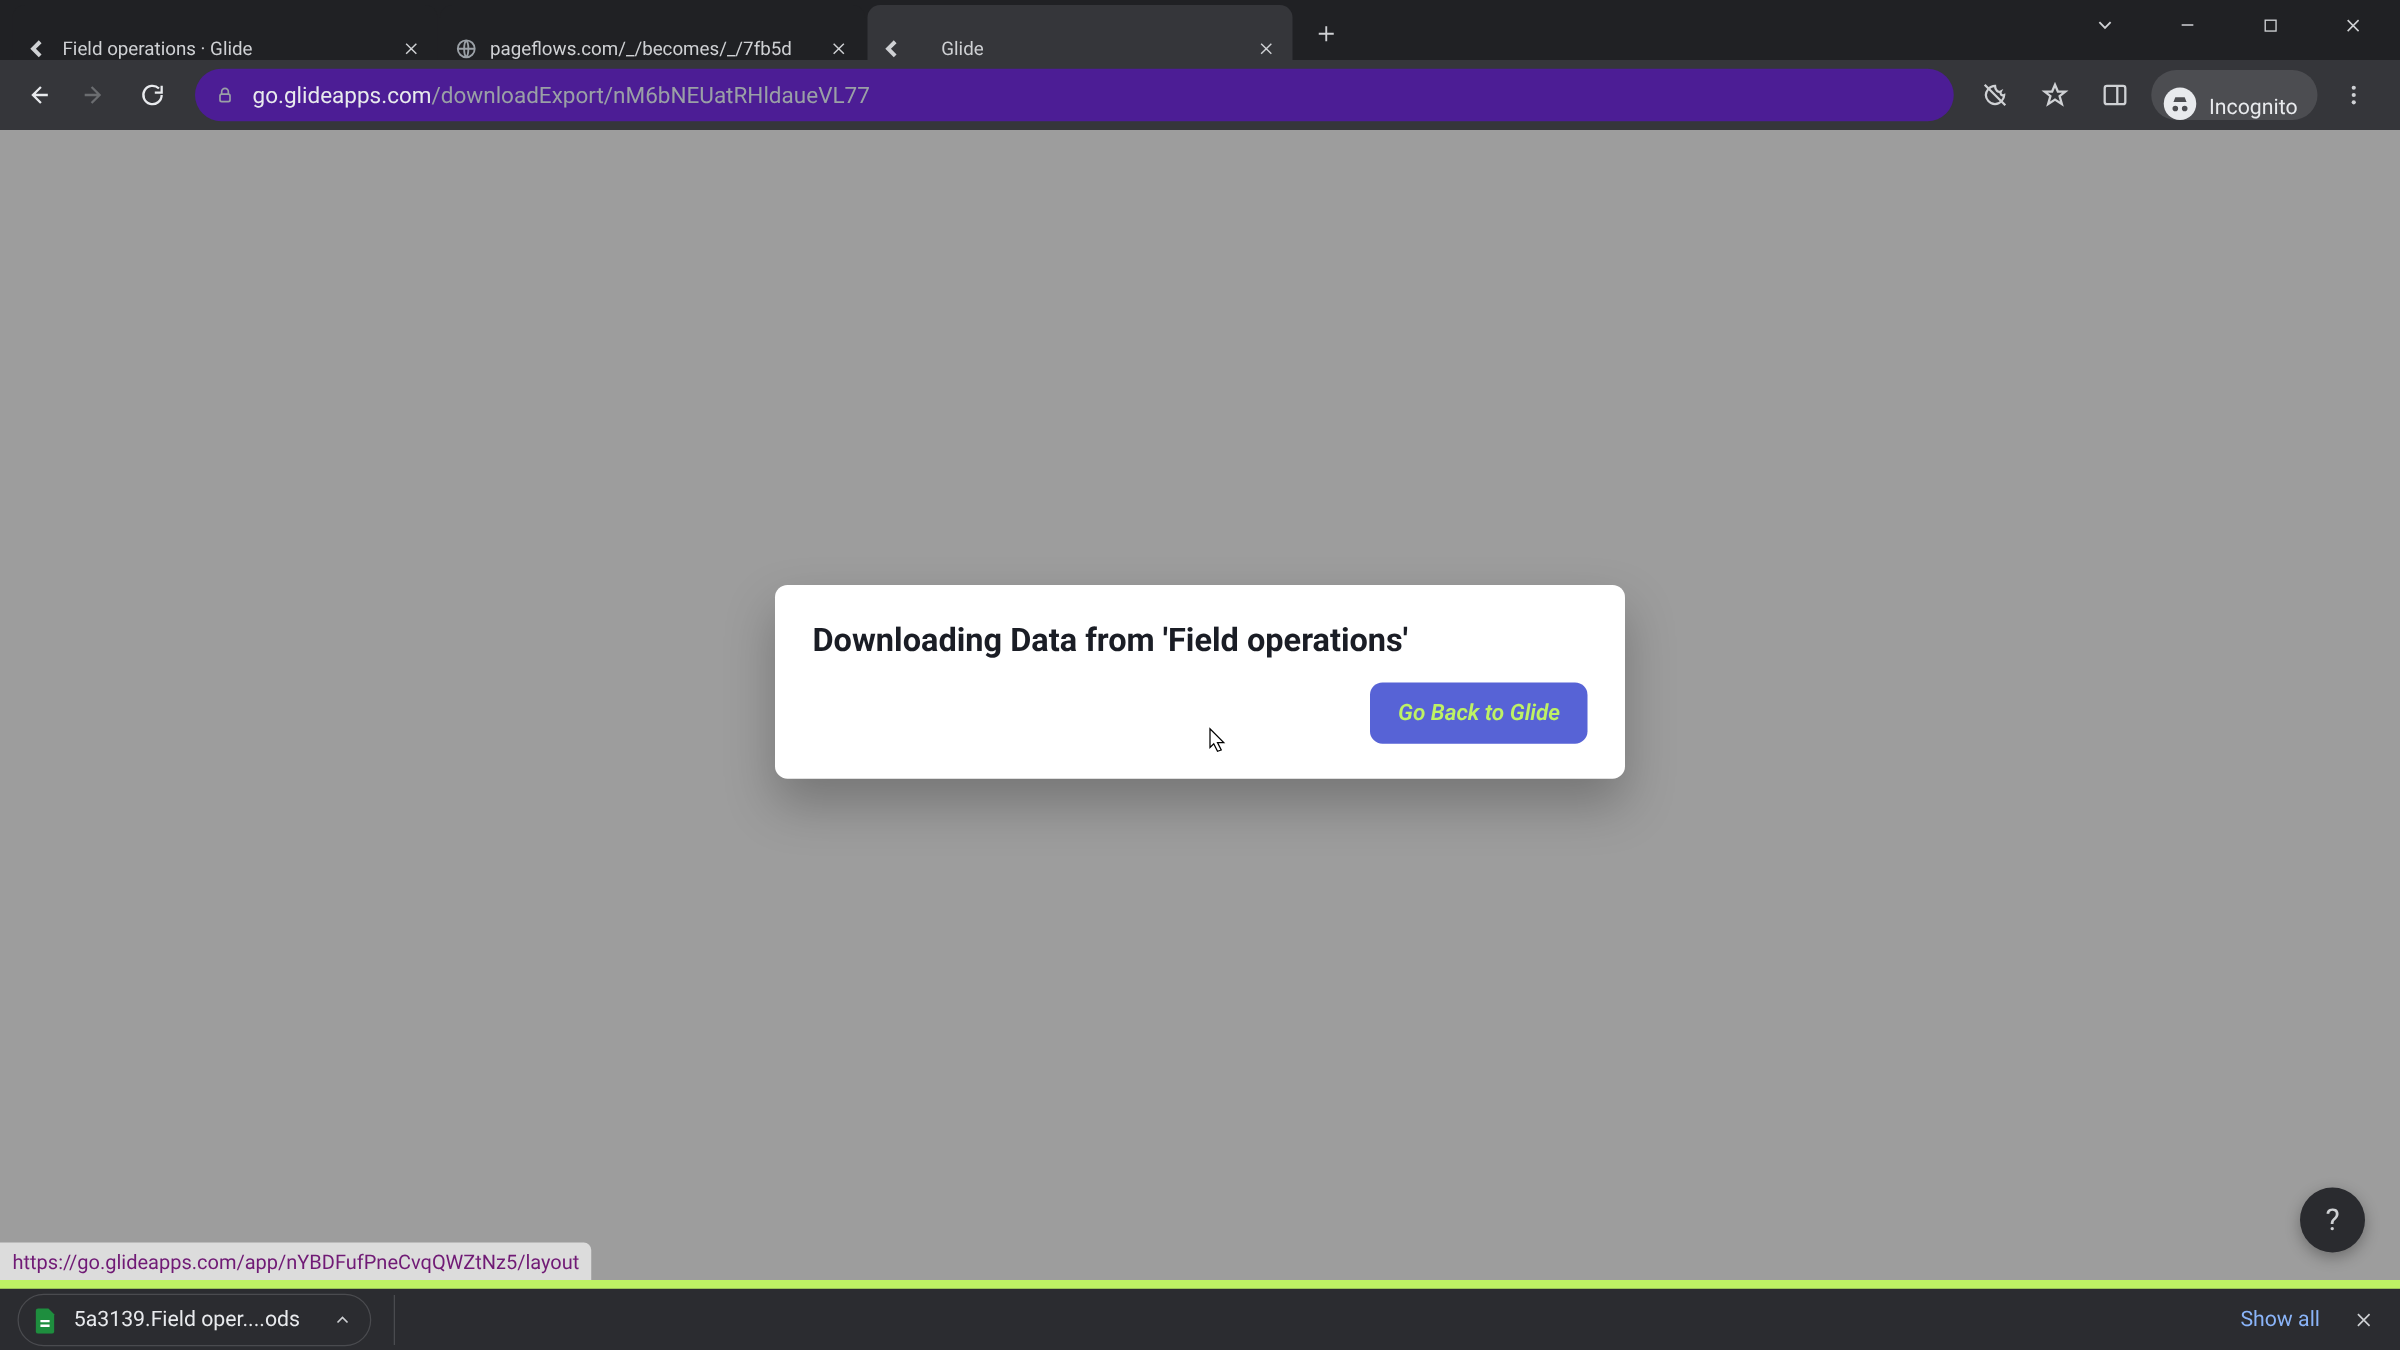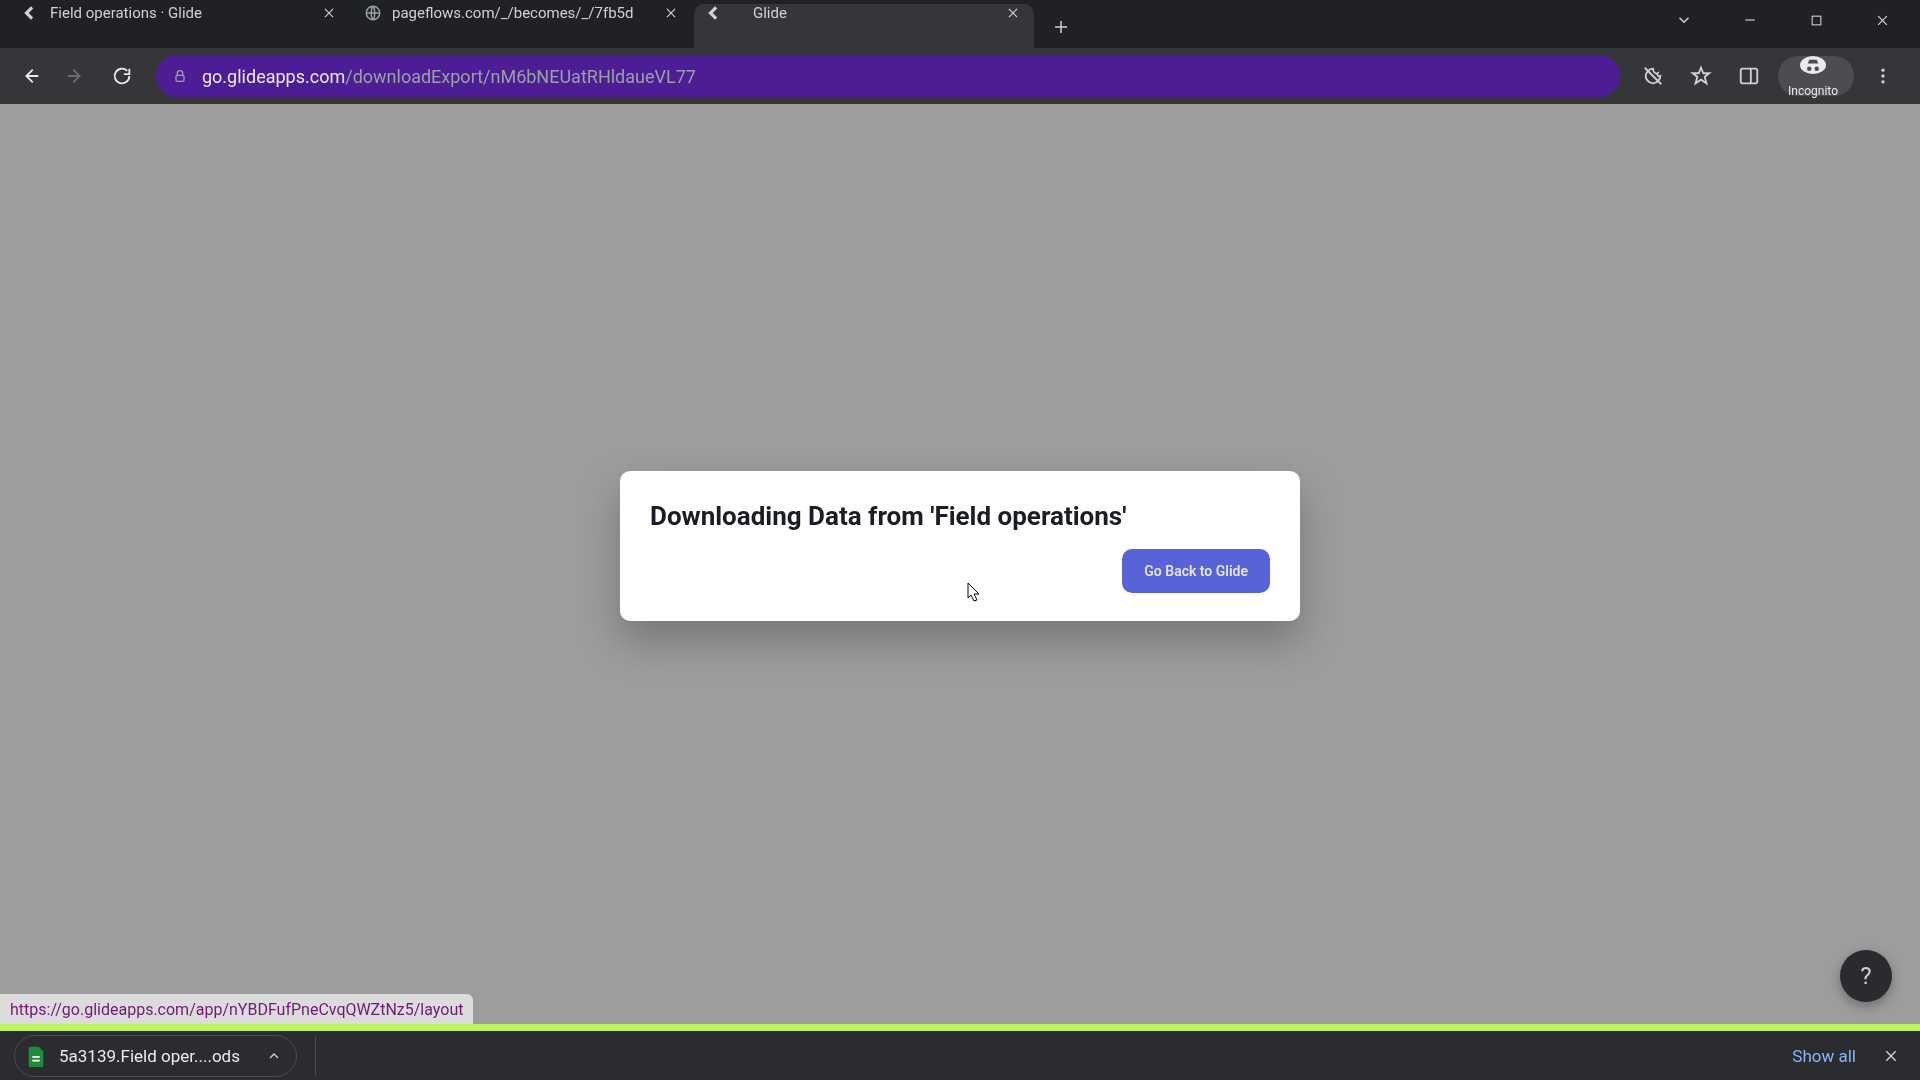--- a/index.html
+++ b/index.html
@@ -1,50 +1,50 @@
 <!DOCTYPE html>
 <html><head>
 <meta charset="utf-8">
 <style>
   * { margin: 0; padding: 0; box-sizing: border-box; font-family: -apple-system, BlinkMacSystemFont, "Segoe UI", Roboto, sans-serif; }
   body { width: 1920px; height: 1080px; background: #202124; overflow: hidden; color: #e8eaed; }
 
   
   .tabstrip { height: 48px; background: #202124; display: flex; align-items: flex-end; padding-left: 10px; }
-  .tab { display: flex; align-items: flex-start; height: 44px; width: 340px; padding: 0 12px; border-radius: 10px 10px 0 0; margin-right: 2px; font-size: 15px; color: #cfd1d4; position: relative; }
+  .tab { display: flex; align-items: flex-end; height: 44px; width: 340px; padding: 0 12px; border-radius: 10px 10px 0 0; margin-right: 2px; font-size: 15px; color: #cfd1d4; position: relative; }
   .tab.active { background: #35363a; gap: 19px; }
   .tab.inactive { background: #202124; }
   .tab .favicon { width: 18px; height: 18px; margin-right: 10px; display: flex; align-items: center; justify-content: center; flex-shrink: 0; }
   .tab .title { flex: 1; white-space: nowrap; overflow: hidden; text-overflow: ellipsis; }
   .tab .close { width: 18px; height: 18px; margin-left: 8px; display: flex; align-items: center; justify-content: center; color: #cfd1d4; border-radius: 50%; flex-shrink: 0; }
   .newtab { width: 34px; height: 34px; display: flex; align-items: center; justify-content: center; color: #cfd1d4; margin-left: 8px; margin-bottom: 4px; border-radius: 50%; }
   .window-controls { position: absolute; right: 0; top: 0; height: 40px; display: flex; align-items: center; gap: 30px; padding: 0 20px; color: #cfd1d4; }
   .window-controls .wc { width: 36px; height: 30px; display: flex; align-items: center; justify-content: center; }
 
   
   .toolbar { height: 56px; background: #35363a; display: flex; align-items: center; padding: 0 10px; gap: 6px; }
   .nav-btn { width: 40px; height: 40px; display: flex; align-items: center; justify-content: center; color: #cfd1d4; border-radius: 50%; }
   .nav-btn.disabled { color: #6b6d70; }
   .omnibox { flex: 1; height: 42px; background: #4c1d95; border-radius: 21px; display: flex; align-items: center; padding: 0 16px; font-size: 18px; color: #9aa0a6; margin: 0 8px; }
   .omnibox .lock { width: 16px; height: 16px; margin-right: 14px; display: flex; align-items: center; justify-content: center; }
   .omnibox .url .host { color: #e8eaed; }
   .toolbar-right { display: flex; align-items: center; gap: 10px; padding-right: 8px; }
   .toolbar-icon { width: 38px; height: 38px; display: flex; align-items: center; justify-content: center; color: #cfd1d4; border-radius: 50%; }
-  .incognito-badge { display: flex; align-items: center; gap: 10px; height: 40px; padding: 0 16px 0 10px; border-radius: 20px; background: #4c4d51; color: #e8eaed; font-size: 12px; flex-direction: column; }
+  .incognito-badge { display: flex; align-items: flex-end; gap: 10px; height: 40px; padding: 0 16px 0 10px; border-radius: 20px; background: #4c4d51; color: #e8eaed; font-size: 17px; }
   .incognito-badge .spy { width: 26px; height: 26px; background: #e8eaed; border-radius: 50%; display: flex; align-items: center; justify-content: center; }
 
   
   .viewport { position: relative; height: calc(1080px - 48px - 56px - 56px); background: #9d9d9d; }
 
   
   .modal { position: absolute; width: 680px; background: #fff; border-radius: 10px; box-shadow: 0 20px 40px rgba(0,0,0,.25); padding: 30px 30px 28px 30px; left: 50%; top: 50%; transform: translate(-50%, -62%); }
   .modal h2 { font-size: 26px; font-weight: 700; color: #1a1d25; margin-bottom: 18px; }
   .modal p { font-size: 21px; line-height: 1.65; color: #4a4d55; margin-bottom: 34px; }
   .modal .actions { display: flex; justify-content: flex-end; }
-  .modal .btn { background: #5763d6; color: #e5e5e5; font-size: 14px; font-weight: 600; padding: 14px 22px; border: none; border-radius: 10px; cursor: pointer; }
+  .modal .btn { background: #5763d6; color: #bef264; font-size: 18px; font-weight: 600; padding: 14px 22px; border: none; border-radius: 10px; cursor: pointer; font-style: italic; }
 
   .help-fab { position: absolute; right: 28px; bottom: 22px; width: 52px; height: 52px; border-radius: 50%; background: #2a2b2f; color: #cfd1d4; display: flex; align-items: center; justify-content: center; font-size: 24px; box-shadow: 0 4px 12px rgba(0,0,0,.3); }
 
   .status-bar { position: absolute; left: 0; bottom: 0; height: 30px; background: #dcdcdc; color: #701a75; font-size: 16px; padding: 0 10px; border-radius: 0 6px 0 0; display: flex; align-items: center; }
 
   
   .downloads-shelf { height: 56px; background: #2b2c30; display: flex; align-items: center; padding: 0 14px; border-top: 7px solid #bef264; }
   .dl-item { display: flex; align-items: center; height: 42px; border: 1px solid #4a4b4f; border-radius: 22px; padding: 0 14px 0 10px; gap: 12px; }
   .dl-item .file-icon { width: 22px; height: 22px; display: flex; align-items: center; justify-content: center; }
   .dl-item .file-name { font-size: 17px; color: #e8eaed; }

